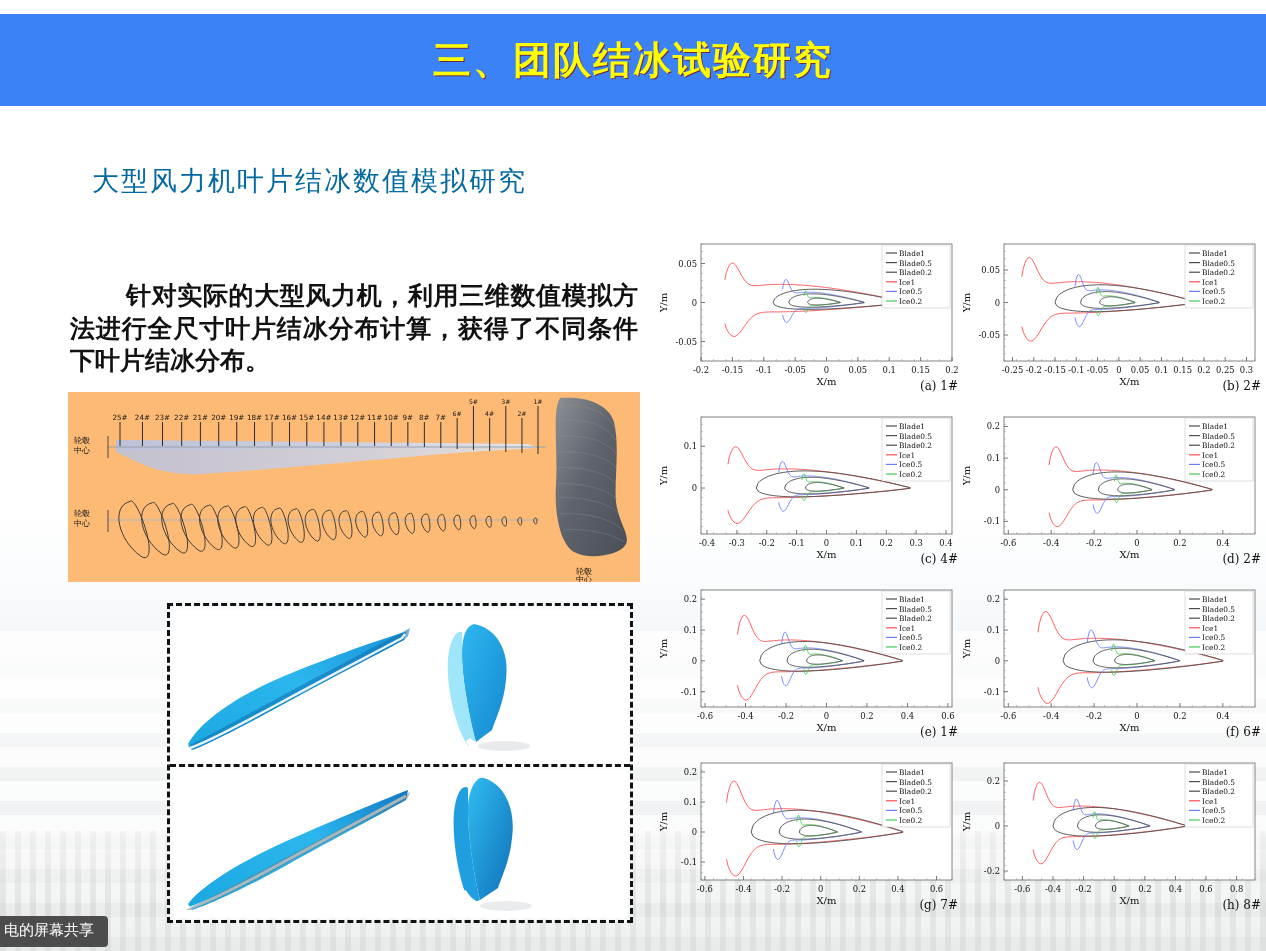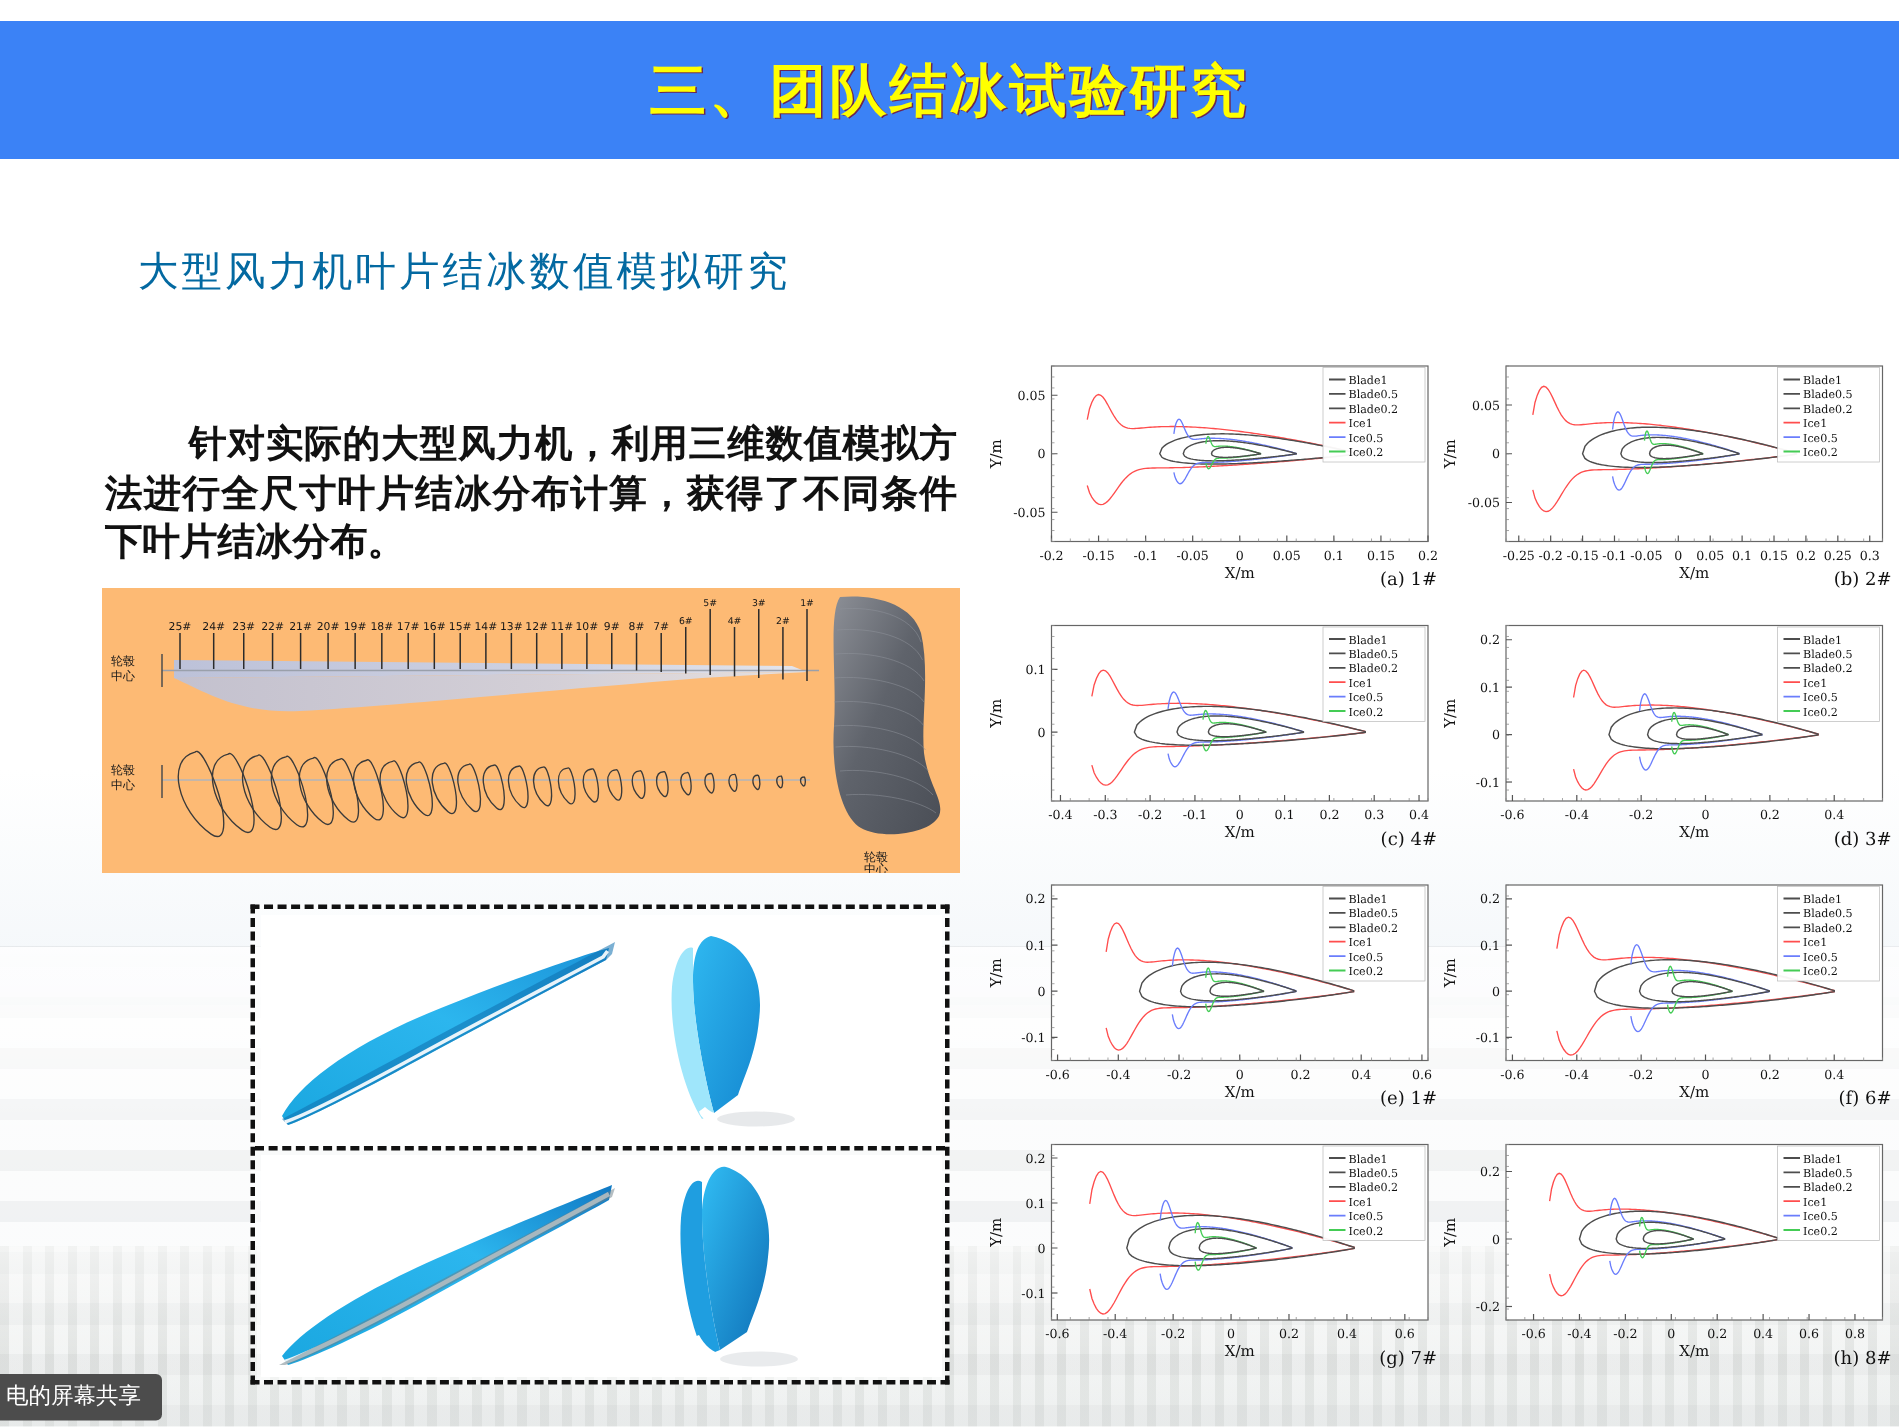--- a/index.html
+++ b/index.html
@@ -740,21 +740,21 @@
           <line x1="231" y1="36.2" x2="242" y2="36.2" stroke="#4d4d4d" stroke-width="1.2"></line>
           <text x="244" y="39.2" font-size="7.4" fill="#111" font-family="DejaVu Serif, serif">Blade0.2</text>
           <line x1="231" y1="45.8" x2="242" y2="45.8" stroke="#ff4d4d" stroke-width="1.2"></line>
           <text x="244" y="48.8" font-size="7.4" fill="#111" font-family="DejaVu Serif, serif">Ice1</text>
           <line x1="231" y1="55.4" x2="242" y2="55.4" stroke="#6a7dfc" stroke-width="1.2"></line>
           <text x="244" y="58.4" font-size="7.4" fill="#111" font-family="DejaVu Serif, serif">Ice0.5</text>
           <line x1="231" y1="65" x2="242" y2="65" stroke="#44cc55" stroke-width="1.2"></line>
           <text x="244" y="68" font-size="7.4" fill="#111" font-family="DejaVu Serif, serif">Ice0.2</text>
         </g>
       </svg>
-      <div class="chart-caption">(d)  3#</div>
+      <div class="chart-caption">(d)  2#</div>
     </div>
   <div class="chart">
       <svg width="303" height="173" viewBox="0 0 303 173" class="chart-svg">
         <rect x="46" y="8" width="251" height="117" fill="#ffffff" stroke="#666" stroke-width="0.8"></rect>
         <g>
           <line x1="50.0483870967742" y1="125" x2="50.0483870967742" y2="121" stroke="#555" stroke-width="0.8"></line>
           <text x="50.0483870967742" y="137" text-anchor="middle" font-size="8.4" fill="#111" font-family="DejaVu Serif, serif">-0.6</text>
           <line x1="90.53225806451613" y1="125" x2="90.53225806451613" y2="121" stroke="#555" stroke-width="0.8"></line>
           <text x="90.53225806451613" y="137" text-anchor="middle" font-size="8.4" fill="#111" font-family="DejaVu Serif, serif">-0.4</text>
           <line x1="131.01612903225805" y1="125" x2="131.01612903225805" y2="121" stroke="#555" stroke-width="0.8"></line>

